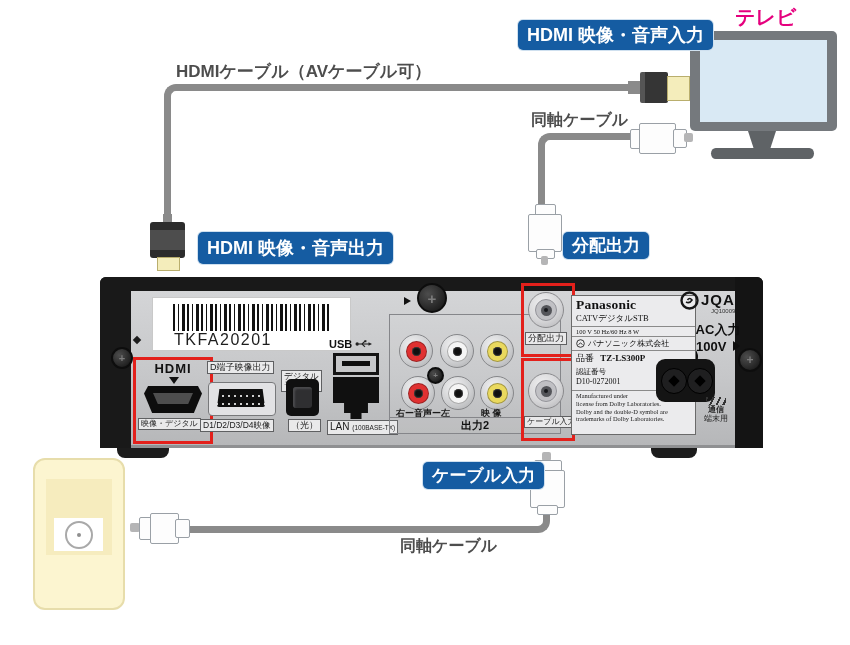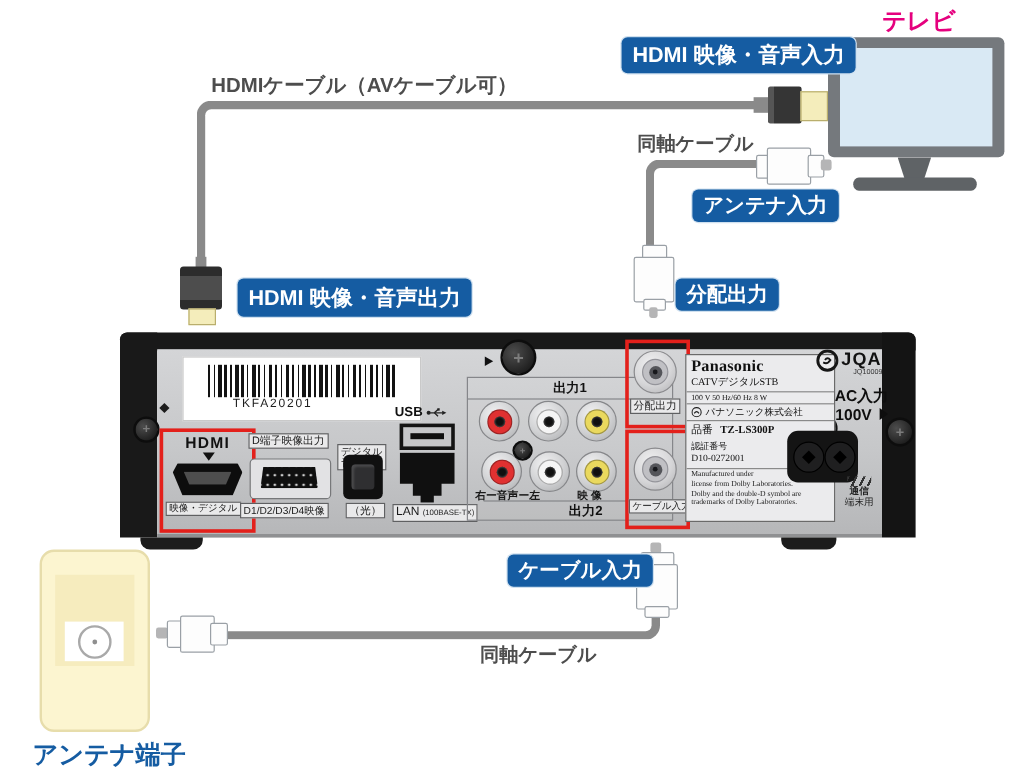--- a/index.html
+++ b/index.html
@@ -97,22 +97,21 @@
   </div>
 
   <div class="abs" style="left:735px;top:4px;font-size:20px;font-weight:bold;color:#E5007E;">テレビ</div>
   <div class="abs" style="left:690px;top:31px;width:147px;height:129px;">
     <div class="abs" style="left:0;top:0;width:147px;height:100px;background:#75797d;border-radius:5px;"></div>
     <div class="abs" style="left:10px;top:9px;width:127px;height:82px;background:#d9e9f4;"></div>
     <div class="abs" style="left:58px;top:100px;width:28px;height:19px;background:#5f6366;clip-path:polygon(0 0,100% 0,78% 100%,22% 100%);"></div>
     <div class="abs" style="left:21px;top:117px;width:103px;height:11px;background:#5f6366;border-radius:6px/7px;"></div>
   </div>
 
-  <div class="callout" style="left:518px;top:31px;font-size:18px;padding:3px 9px;">HDMI 映像・音声入力</div>
-  <div class="callout" style="left:577px;top:158px;font-size:17px;padding:2px 9px;">アンテナ入力</div>
+  <div class="callout" style="left:518px;top:20px;font-size:18px;padding:3px 9px;">HDMI 映像・音声入力</div>
   <div class="callout" style="left:198px;top:232px;font-size:18px;padding:4px 9px;">HDMI 映像・音声出力</div>
   <div class="callout" style="left:563px;top:232px;font-size:17px;padding:2px 9px;">分配出力</div>
   <div class="callout" style="left:423px;top:462px;font-size:17px;padding:2px 9px;">ケーブル入力</div>
 
   <div class="abs" style="left:100px;top:277px;width:663px;height:181px;">
     <div class="abs" style="left:0;top:0;width:663px;height:15px;background:#191919;border-radius:6px 6px 0 0;"></div>
     <div class="abs" style="left:0;top:0;width:31px;height:171px;background:#191919;border-radius:6px 0 0 0;"></div>
     <div class="abs" style="left:635px;top:0;width:28px;height:171px;background:#141414;border-radius:0 6px 0 0;"></div>
     <div class="abs" style="left:31px;top:14px;width:604px;height:157px;
          background:linear-gradient(#d4d5d7,#c6c7c9 55%,#b6b7b9);border-bottom:3px solid #8f9092;box-sizing:border-box;"></div>
@@ -122,21 +121,21 @@
     <div class="screw" style="left:317px;top:6px;width:26px;height:26px;font-size:15px;">+</div>
     <div class="abs" style="left:304px;top:20px;width:0;height:0;border-left:7px solid #111;border-top:4px solid transparent;border-bottom:4px solid transparent;"></div>
     <div class="screw" style="left:11px;top:70px;width:18px;height:18px;font-size:11px;">+</div>
     <div class="screw" style="left:574px;top:68px;width:20px;height:20px;font-size:12px;">+</div>
     <div class="screw" style="left:638px;top:71px;width:20px;height:20px;font-size:12px;">+</div>
     <div class="tinymark" style="left:34px;top:60px;width:6px;height:6px;"></div>
 
     <div class="abs" style="left:52px;top:20px;width:197px;height:52px;background:#fff;border:1px solid #c9c9c9;">
       <div class="abs" style="left:20px;top:6px;width:158px;height:27px;
            background:repeating-linear-gradient(90deg,#121212 0 2px,#fff 2px 5px,#121212 5px 6px,#fff 6px 9px,#121212 9px 12px,#fff 12px 14px);"></div>
-      <div class="abs" style="left:21px;top:33px;font-size:10px;letter-spacing:1.5px;color:#1d1d1d;margin-left:20px;">TKFA20201</div>
+      <div class="abs" style="left:21px;top:33px;font-size:16px;letter-spacing:1.5px;color:#1d1d1d;">TKFA20201</div>
     </div>
 
     <div class="redbox" style="left:33px;top:80px;width:74px;height:81px;">
       <div class="abs" style="left:0;right:0;top:1px;text-align:center;font-size:13px;font-weight:800;letter-spacing:1px;color:#111;">HDMI</div>
       <div class="abs" style="left:33px;top:17px;width:0;height:0;border-top:7px solid #111;border-left:5px solid transparent;border-right:5px solid transparent;"></div>
       <div class="abs" style="left:8px;top:26px;width:58px;height:27px;background:#0d0d0d;
            clip-path:polygon(7% 0,93% 0,100% 28%,86% 100%,14% 100%,0 28%);"></div>
       <div class="abs" style="left:17px;top:33px;width:40px;height:11px;background:#4e4e4e;
            clip-path:polygon(0 0,100% 0,88% 100%,12% 100%);"></div>
       <div class="panel-label" style="left:2px;top:58px;font-size:8px;">映像・デジタル</div>
@@ -175,24 +174,20 @@
       <div class="abs" style="left:6px;top:5px;width:28px;height:5px;background:#0f0f0f;"></div>
     </div>
     <div class="abs" style="left:233px;top:100px;width:46px;height:42px;background:#101010;
          clip-path:polygon(0 0,100% 0,100% 62%,76% 62%,76% 86%,62% 86%,62% 100%,38% 100%,38% 86%,24% 86%,24% 62%,0 62%);"></div>
     <div class="panel-label" style="left:227px;top:143px;font-size:10px;">
       <span style="font-weight:normal;">LAN</span>
       <span style="font-size:6.5px;">(100BASE-TX)</span>
     </div>
 
     <div class="abs" style="left:289px;top:37px;width:172px;height:120px;border:1px solid #85868a;box-sizing:border-box;background:rgba(255,255,255,0.06);">
-      <div style="position:absolute;left:0;top:0;width:100%;height:18px;border-bottom:1px solid #85868a;box-sizing:border-box;
-           display:flex;align-items:center;justify-content:center;font-size:11px;font-weight:bold;color:#111;">
-        <span>出力1</span>
-      </div>
 
       <div class="rca" style="left:9px;top:19px;">
           <div class="ring" style="background:#E03131;">
             <div class="hole"></div>
           </div>
         </div>
       <div class="rca" style="left:50px;top:19px;">
           <div class="ring" style="background:#F5F5F5;">
             <div class="hole"></div>
           </div>
@@ -215,21 +210,21 @@
         </div>
       <div class="rca" style="left:90px;top:61px;">
           <div class="ring" style="background:#EAD95E;">
             <div class="hole"></div>
           </div>
         </div>
       <div class="screw" style="left:37px;top:52px;width:13px;height:13px;font-size:8px;">+</div>
 
       <span style="position:absolute;left:6px;top:92px;font-size:9px;font-weight:bold;color:#1a1a1a;white-space:nowrap;">右ー音声ー左</span>
       <span style="position:absolute;left:91px;top:92px;font-size:9px;font-weight:bold;color:#1a1a1a;white-space:nowrap;">映 像</span>
-      <div style="position:absolute;left:13px;bottom:0;width:100%;height:16px;border-top:1px solid #85868a;box-sizing:border-box;
+      <div style="position:absolute;left:0;bottom:0;width:100%;height:16px;border-top:1px solid #85868a;box-sizing:border-box;
            display:flex;align-items:center;justify-content:center;font-size:11px;font-weight:bold;color:#111;">
         <span>出力2</span>
       </div>
     </div>
 
     <div class="redbox" style="left:421px;top:6px;width:48px;height:68px;">
       <div class="fcon" style="left:4px;top:6px;">
           <div class="mid">
             <div class="core">
               <div class="hole"></div>
@@ -316,15 +311,14 @@
   </div>
 
   <div class="abs" style="left:33px;top:458px;width:92px;height:152px;background:#FCF5D0;border:2px solid #e7ddab;border-radius:12px;box-sizing:border-box;">
     <div class="abs" style="left:11px;top:19px;width:66px;height:76px;background:#f6ecbe;"></div>
     <div class="abs" style="left:19px;top:58px;width:49px;height:33px;background:#ffffff;display:flex;align-items:center;justify-content:center;">
       <div style="width:24px;height:24px;border:2px solid #a9a9a9;border-radius:50%;display:flex;align-items:center;justify-content:center;">
         <div style="width:4px;height:4px;background:#8f8f8f;border-radius:50%;"></div>
       </div>
     </div>
   </div>
-  <div class="abs" style="left:27px;top:615px;font-size:21px;font-weight:bold;color:#155CA2;">アンテナ端子</div>
 
 </div>
 
 </body></html>

